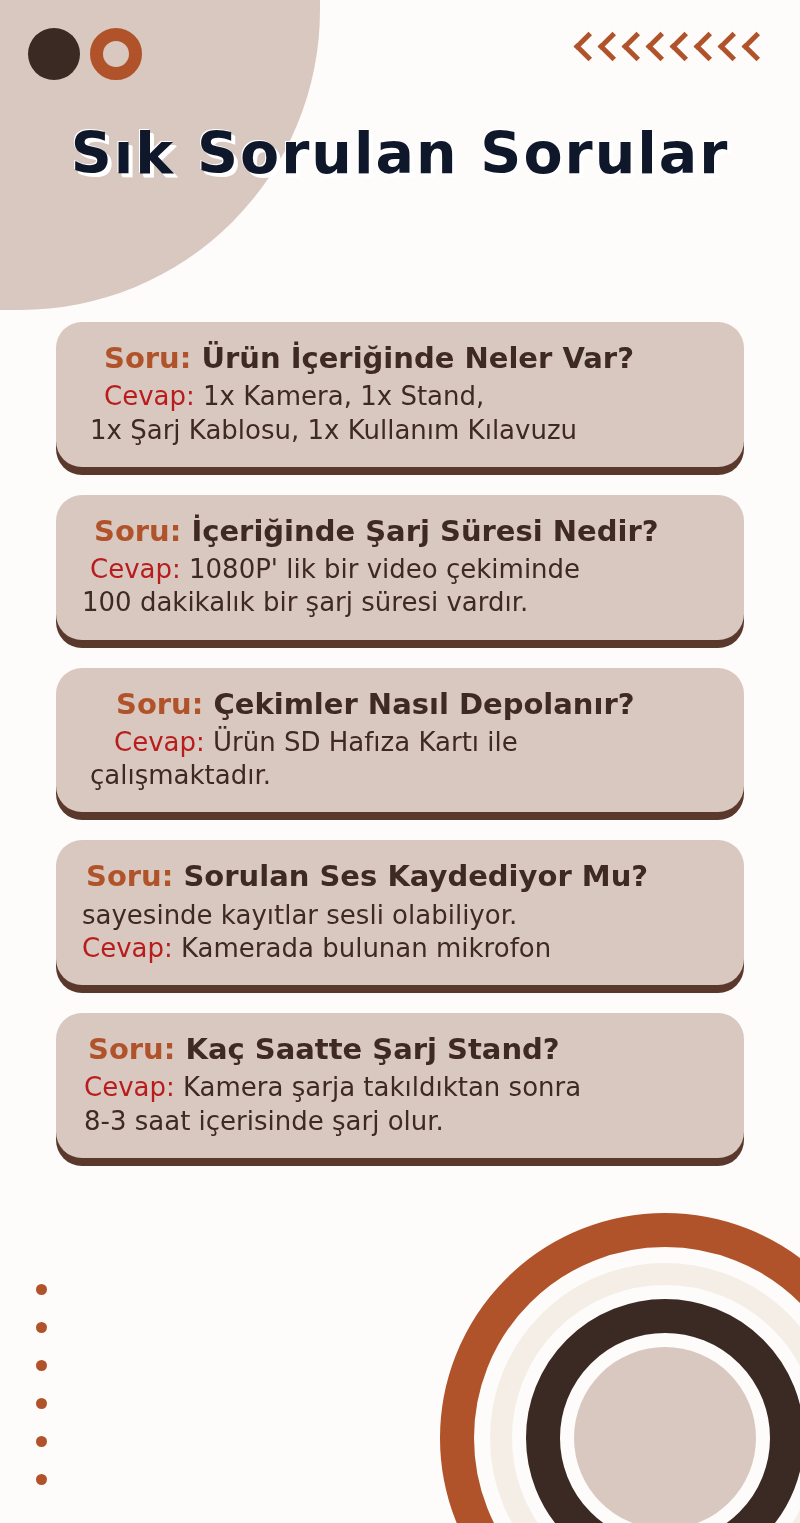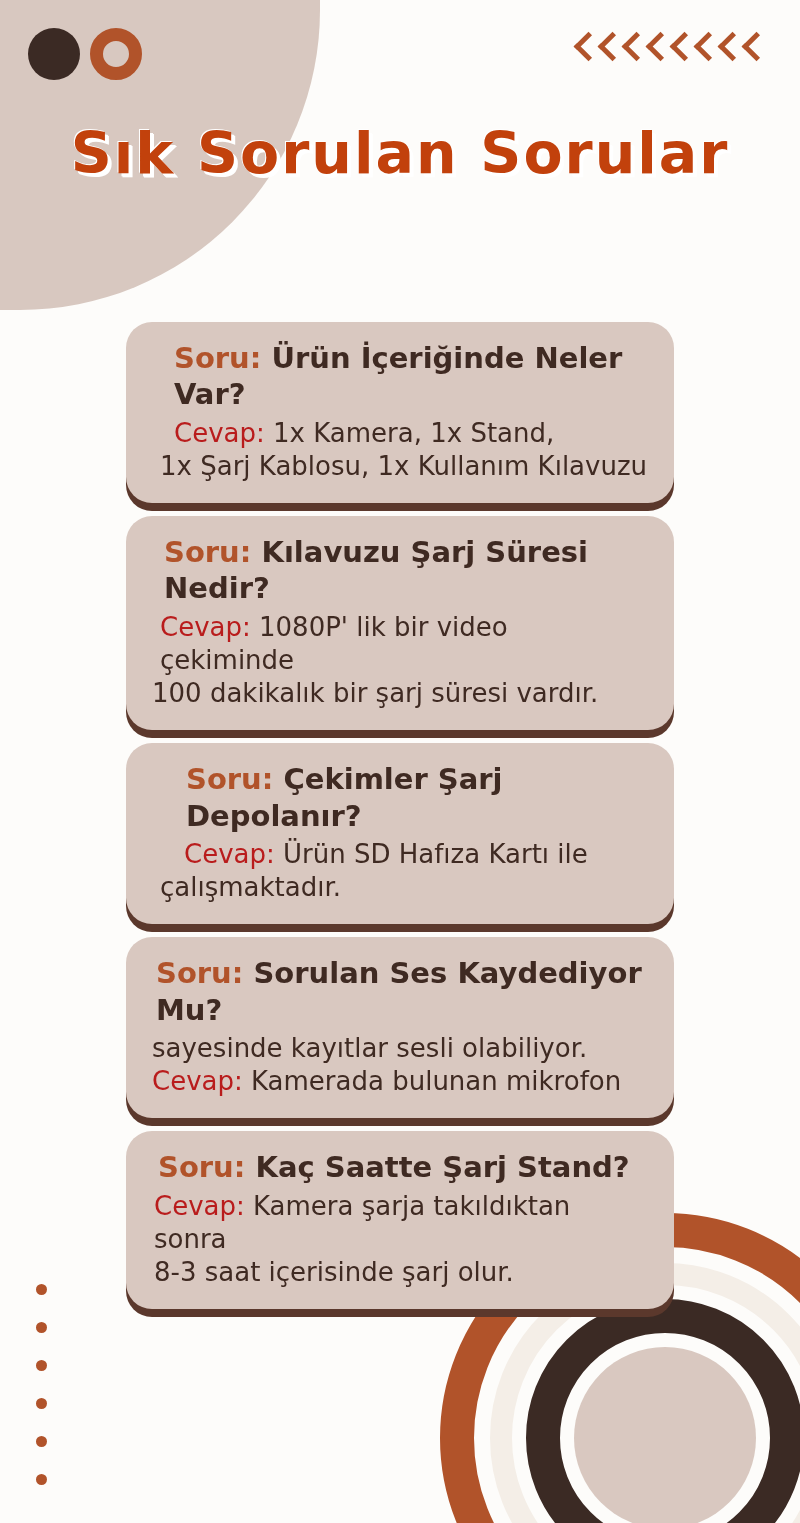--- a/index.html
+++ b/index.html
@@ -88,40 +88,40 @@
   .title {
     position: absolute;
     left: 0;
     right: 0;
     top: 120px;
     text-align: center;
     z-index: 6;
     font-size: 57px;
     font-weight: bold;
     letter-spacing: 2px;
-    color: #c2410c;
+    color: #0f172a;
     text-shadow:
        3px 3px 0 #ffffff,
        4px 4px 0 #ffffff,
       -1px -1px 0 #ffffff;
     font-family: "DejaVu Sans", sans-serif;
   }
 
   
   .cards {
     position: absolute;
     left: 0;
     right: 0;
     top: 322px;
     z-index: 4;
   }
   .card-wrap {
     position: relative;
-    margin: 0 auto 13px auto;
-    width: 548px;
+    margin: 0 auto 28px auto;
+    width: 688px;
   }
   .card-shadow {
     position: absolute;
     left: 0;
     top: 8px;
     width: 100%;
     height: 100%;
     background: #5b382c;
     border-radius: 26px;
   }
@@ -258,34 +258,34 @@
         <span class="a-label">Cevap:</span><span class="a-text"> 1x Kamera, 1x Stand,</span>
       </div>
       <div class="a-line second">1x Şarj Kablosu, 1x Kullanım Kılavuzu</div>
     </div>
   </div>
 
   <div class="card-wrap indent-2">
     <div class="card-shadow"></div>
     <div class="card">
       <div class="q-line">
-        <span class="q-label">Soru:</span><span> Kılavuzu Şarj Süresi Nedir?</span>
+        <span class="q-label">Soru:</span><span> İçeriğinde Şarj Süresi Nedir?</span>
       </div>
       <div class="a-line">
         <span class="a-label">Cevap:</span><span class="a-text"> 1080P' lik bir video çekiminde</span>
       </div>
       <div class="a-line second">100 dakikalık bir şarj süresi vardır.</div>
     </div>
   </div>
 
   <div class="card-wrap indent-3">
     <div class="card-shadow"></div>
     <div class="card">
       <div class="q-line">
-        <span class="q-label">Soru:</span><span> Çekimler Şarj Depolanır?</span>
+        <span class="q-label">Soru:</span><span> Çekimler Nasıl Depolanır?</span>
       </div>
       <div class="a-line">
         <span class="a-label">Cevap:</span><span class="a-text"> Ürün SD Hafıza Kartı ile</span>
       </div>
       <div class="a-line second">çalışmaktadır.</div>
     </div>
   </div>
 
   <div class="card-wrap indent-4">
     <div class="card-shadow"></div>

